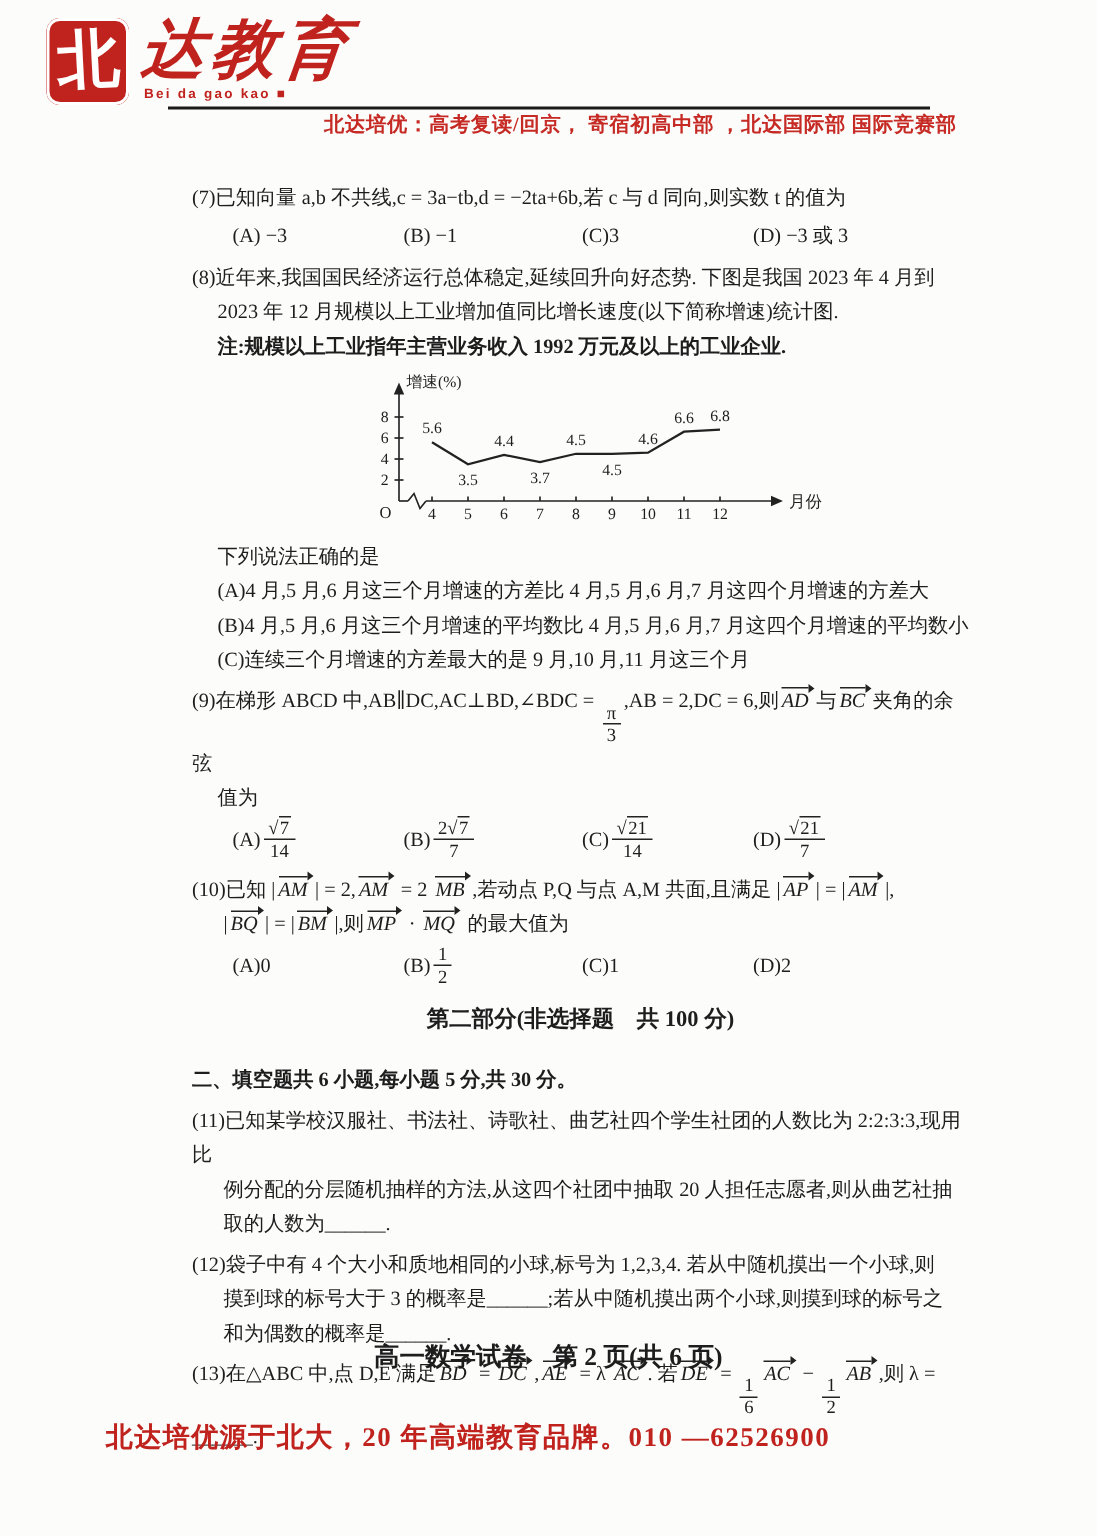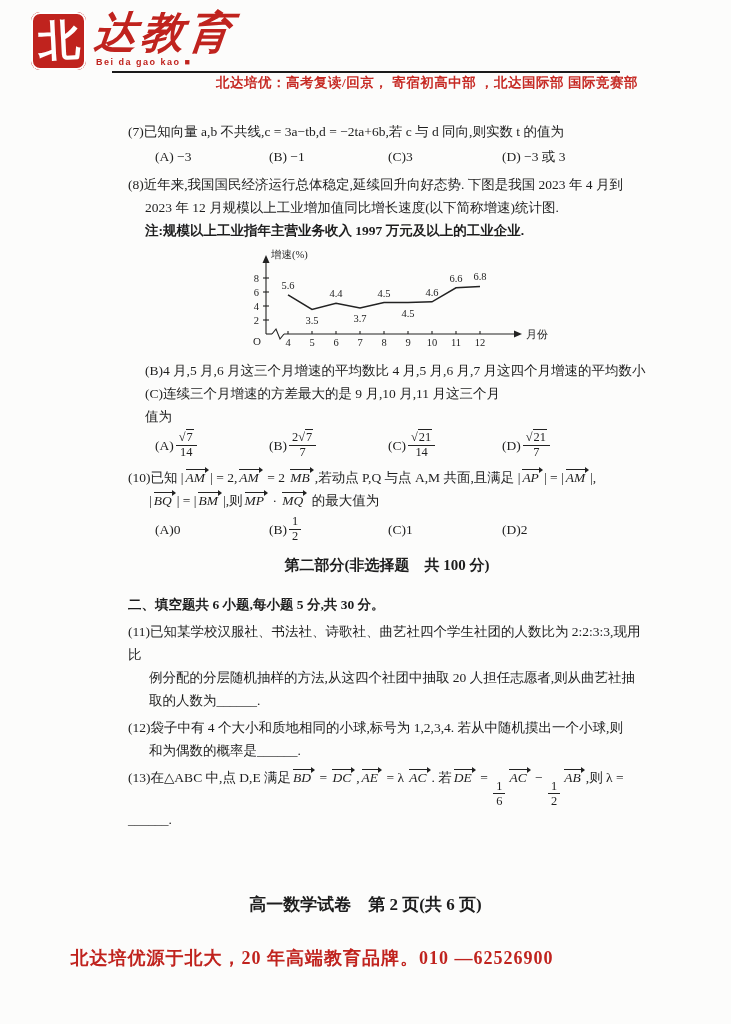--- a/index.html
+++ b/index.html
@@ -70,21 +70,21 @@
   <div class="content">
       <div class="line q">(7)已知向量 a,b 不共线,c = 3a−tb,d = −2ta+6b,若 c 与 d 同向,则实数 t 的值为</div>
       <div class="opts">
         <span class="opt">(A) −3</span>
         <span class="opt">(B) −1</span>
         <span class="opt">(C)3</span>
         <span class="opt">(D) −3 或 3</span>
       </div>
       <div class="line q">(8)近年来,我国国民经济运行总体稳定,延续回升向好态势. 下图是我国 2023 年 4 月到</div>
       <div class="line indent">2023 年 12 月规模以上工业增加值同比增长速度(以下简称增速)统计图.</div>
-      <div class="line indent note">注:规模以上工业指年主营业务收入 1997 万元及以上的工业企业.</div>
+      <div class="line indent note">注:规模以上工业指年主营业务收入 1992 万元及以上的工业企业.</div>
       <div class="chart-wrap"><svg width="312" height="104">
           <line x1="26" y1="88" x2="26" y2="16" stroke="#222222" stroke-width="1.1"></line>
           <path d="M26,9 L22.5,17 L29.5,17 Z" fill="#222222"></path>
           <line x1="26" y1="88" x2="32" y2="88" stroke="#222222" stroke-width="1.1"></line>
           <polyline points="32,88 36,83 40,93 44,88" fill="none" stroke="#222222" stroke-width="1.1"></polyline>
           <line x1="44" y1="88" x2="274" y2="88" stroke="#222222" stroke-width="1.1"></line>
           <path d="M282,88 L274,84.5 L274,91.5 Z" fill="#222222"></path>
           <text x="286" y="92" font-size="11" fill="#1d1d1d" text-anchor="start">月份</text>
           <text x="31" y="12" font-size="10.5" fill="#1d1d1d" text-anchor="start">增速(%)</text>
           <text x="17" y="99" font-size="11" fill="#1d1d1d" text-anchor="middle">O</text>
@@ -118,22 +118,28 @@
           <text x="48" y="42.800000000000004" font-size="10.5" fill="#1d1d1d" text-anchor="middle">5.6</text>
           <text x="72" y="77.5" font-size="10.5" fill="#1d1d1d" text-anchor="middle">3.5</text>
           <text x="96" y="51.199999999999996" font-size="10.5" fill="#1d1d1d" text-anchor="middle">4.4</text>
           <text x="120" y="76.1" font-size="10.5" fill="#1d1d1d" text-anchor="middle">3.7</text>
           <text x="144" y="50.5" font-size="10.5" fill="#1d1d1d" text-anchor="middle">4.5</text>
           <text x="168" y="70.5" font-size="10.5" fill="#1d1d1d" text-anchor="middle">4.5</text>
           <text x="192" y="49.800000000000004" font-size="10.5" fill="#1d1d1d" text-anchor="middle">4.6</text>
           <text x="216" y="35.800000000000004" font-size="10.5" fill="#1d1d1d" text-anchor="middle">6.6</text>
           <text x="240" y="34.4" font-size="10.5" fill="#1d1d1d" text-anchor="middle">6.8</text>
         </svg></div>
+      <div class="line indent">下列说法正确的是</div>
+      <div class="line indent">(A)4 月,5 月,6 月这三个月增速的方差比 4 月,5 月,6 月,7 月这四个月增速的方差大</div>
       <div class="line indent">(B)4 月,5 月,6 月这三个月增速的平均数比 4 月,5 月,6 月,7 月这四个月增速的平均数小</div>
       <div class="line indent">(C)连续三个月增速的方差最大的是 9 月,10 月,11 月这三个月</div>
+      <div class="line q">(9)在梯形 ABCD 中,AB∥DC,AC⊥BD,∠BDC = <span class="frac">
+          <span class="fnum">π</span>
+          <span class="fden">3</span>
+        </span>,AB = 2,DC = 6,则<span class="vec">AD</span>与<span class="vec">BC</span>夹角的余弦</div>
       <div class="line indent">值为</div>
       <div class="opts tall">
         <span class="opt">(A)<span class="frac">
             <span class="fnum"><span class="sqrt">√<span class="sq-body">7</span></span></span>
             <span class="fden">14</span>
           </span></span>
         <span class="opt">(B)<span class="frac">
             <span class="fnum">2<span class="sqrt">√<span class="sq-body">7</span></span></span>
             <span class="fden">7</span>
           </span></span>
@@ -156,20 +162,21 @@
           </span></span>
         <span class="opt">(C)1</span>
         <span class="opt">(D)2</span>
       </div>
       <div class="line center sect">第二部分(非选择题　共 100 分)</div>
       <div class="line bold">二、填空题共 6 小题,每小题 5 分,共 30 分。</div>
       <div class="line q">(11)已知某学校汉服社、书法社、诗歌社、曲艺社四个学生社团的人数比为 2:2:3:3,现用比</div>
       <div class="line indent2">例分配的分层随机抽样的方法,从这四个社团中抽取 20 人担任志愿者,则从曲艺社抽</div>
       <div class="line indent2">取的人数为______.</div>
       <div class="line q">(12)袋子中有 4 个大小和质地相同的小球,标号为 1,2,3,4. 若从中随机摸出一个小球,则</div>
+      <div class="line indent2">摸到球的标号大于 3 的概率是______;若从中随机摸出两个小球,则摸到球的标号之</div>
       <div class="line indent2">和为偶数的概率是______.</div>
       <div class="line q">(13)在△ABC 中,点 D,E 满足<span class="vec">BD</span> = <span class="vec">DC</span>,<span class="vec">AE</span> = λ <span class="vec">AC</span>. 若<span class="vec">DE</span> = <span class="frac">
           <span class="fnum">1</span>
           <span class="fden">6</span>
         </span><span class="vec">AC</span> − <span class="frac">
           <span class="fnum">1</span>
           <span class="fden">2</span>
         </span><span class="vec">AB</span>,则 λ = ______.</div>
     </div>
 

